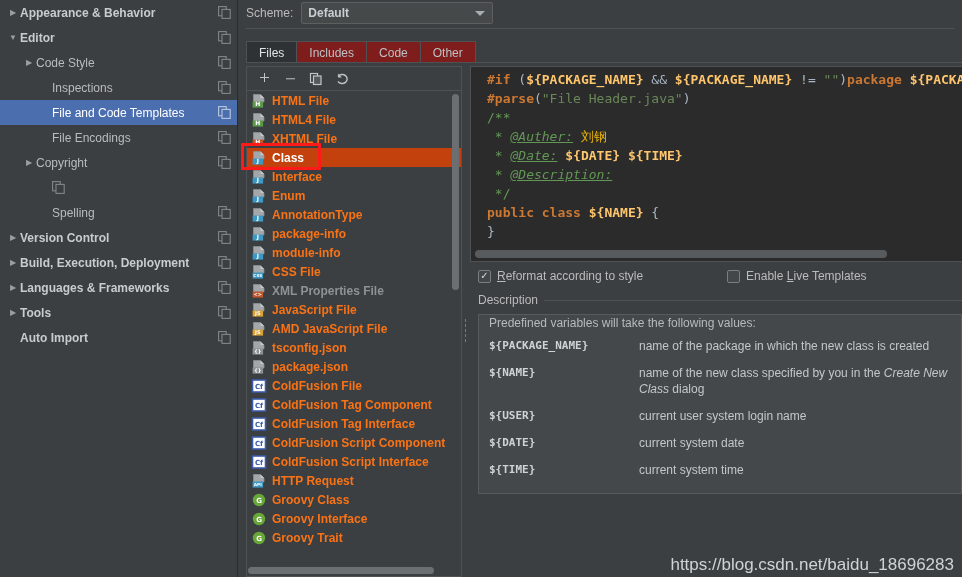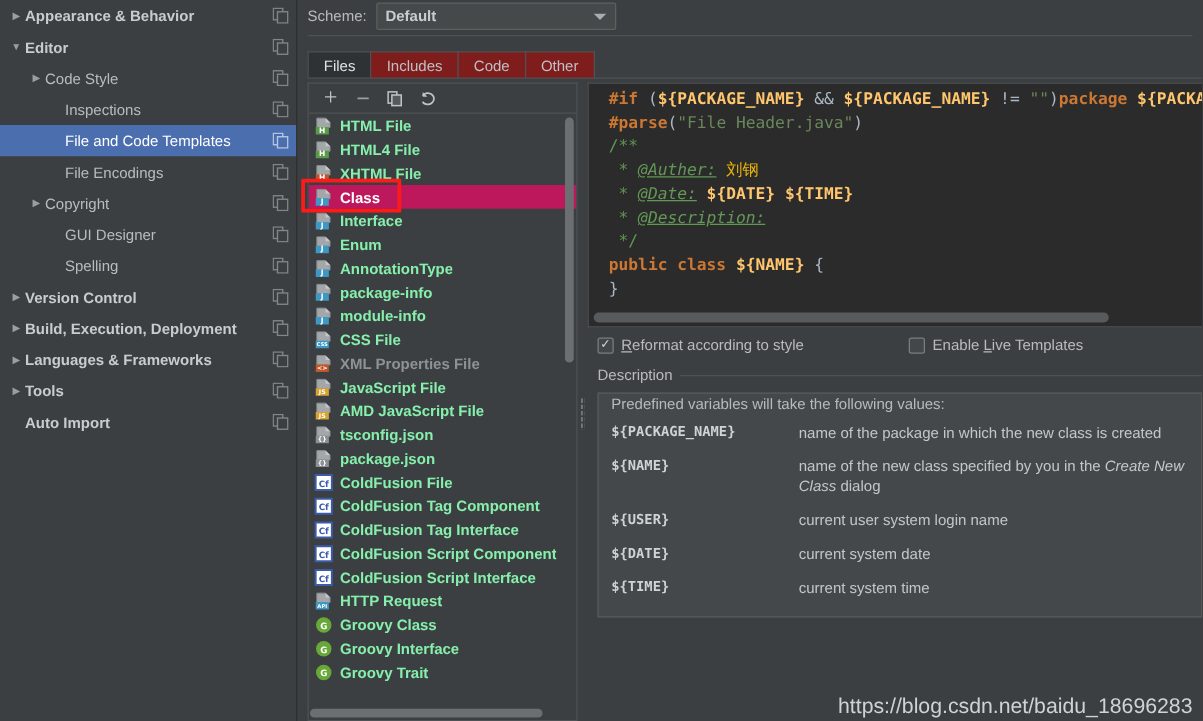--- a/index.html
+++ b/index.html
@@ -137,24 +137,24 @@
     background: #3c3f41;
     border: 1px solid #4e5254;
     overflow: hidden;
     position: relative;
   }
   .frow {
     height: 19px;
     display: flex; align-items: center;
     padding-left: 4px;
     white-space: nowrap;
-    color: #86efac;
+    color: #f97316;
     font-weight: bold;
   }
-  .frow.sel { background: #be185d; color: #ffffff; }
+  .frow.sel { background: #c2410c; color: #ffffff; }
   .frow.dim { color: #8f9295; }
   .ficon { flex: 0 0 16px; width: 16px; height: 16px; margin-right: 5px; }
   .flabel { overflow: hidden; }
 
   .list-vscroll {
     position: absolute; right: 1px; top: 1px;
     width: 9px; bottom: 12px;
   }
   .list-vthumb {
     position: absolute; left: 1px; top: 2px;
@@ -348,21 +348,20 @@
         <span class="twisty">▶</span>
         <span class="tlabel">Copyright</span>
         <span class="copyicon"><svg width="13" height="13" viewBox="0 0 13 13">
             <rect x="0.6" y="0.6" width="7.6" height="9.2" fill="none" stroke="#9a9da1" stroke-width="1.1"></rect>
             <rect x="4" y="3.4" width="8.2" height="9" fill="#3c3f41" stroke="#9a9da1" stroke-width="1.1"></rect>
           </svg></span>
       </div>
       <div class="tree-row">
         <span style="flex: 0 0 32px;"></span>
         <span class="twisty"></span>
-        <span class="tlabel">GUI Designer</span>
         <span class="copyicon"><svg width="13" height="13" viewBox="0 0 13 13">
             <rect x="0.6" y="0.6" width="7.6" height="9.2" fill="none" stroke="#9a9da1" stroke-width="1.1"></rect>
             <rect x="4" y="3.4" width="8.2" height="9" fill="#3c3f41" stroke="#9a9da1" stroke-width="1.1"></rect>
           </svg></span>
       </div>
       <div class="tree-row">
         <span style="flex: 0 0 32px;"></span>
         <span class="twisty"></span>
         <span class="tlabel">Spelling</span>
         <span class="copyicon"><svg width="13" height="13" viewBox="0 0 13 13">

